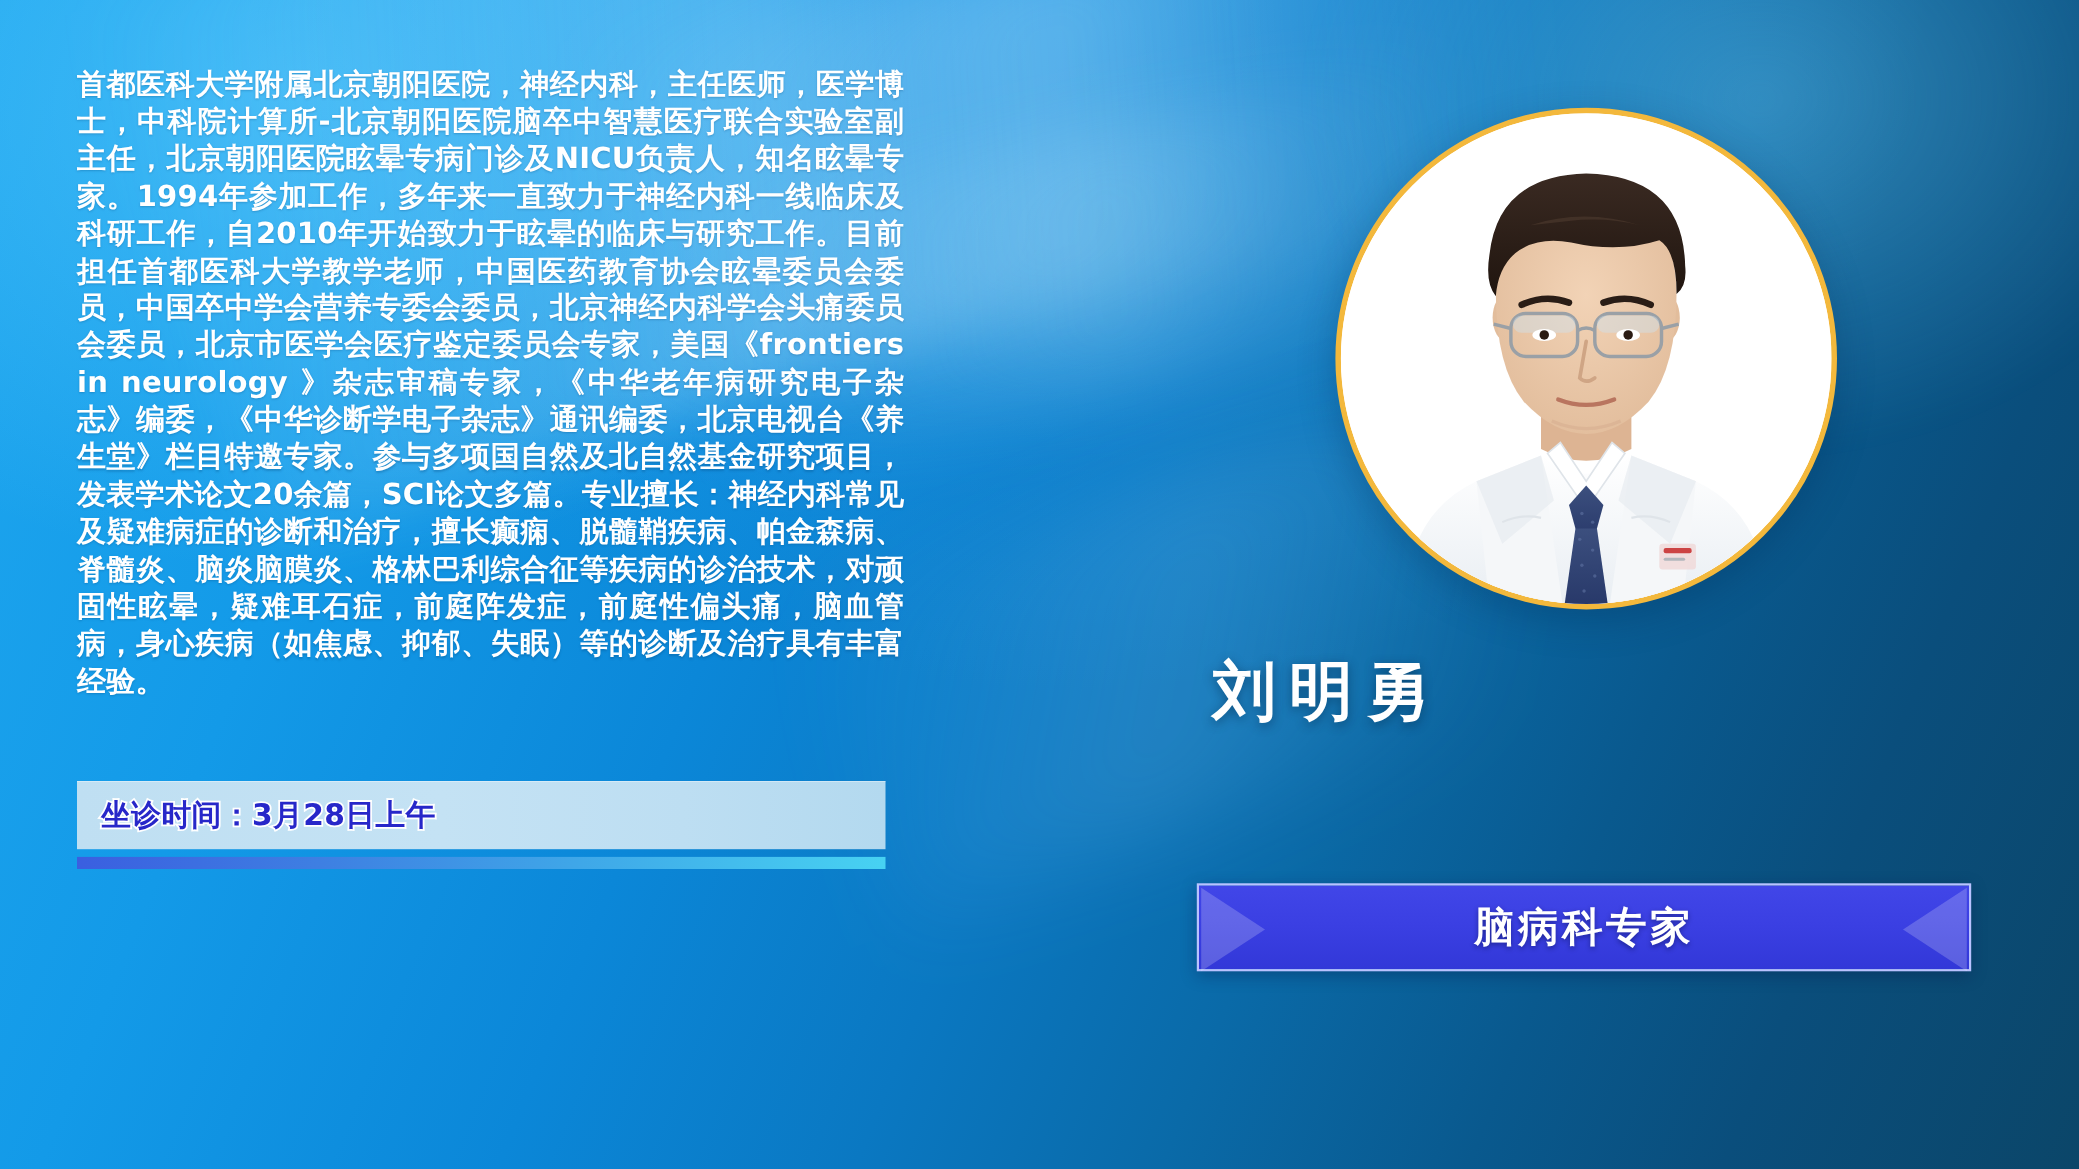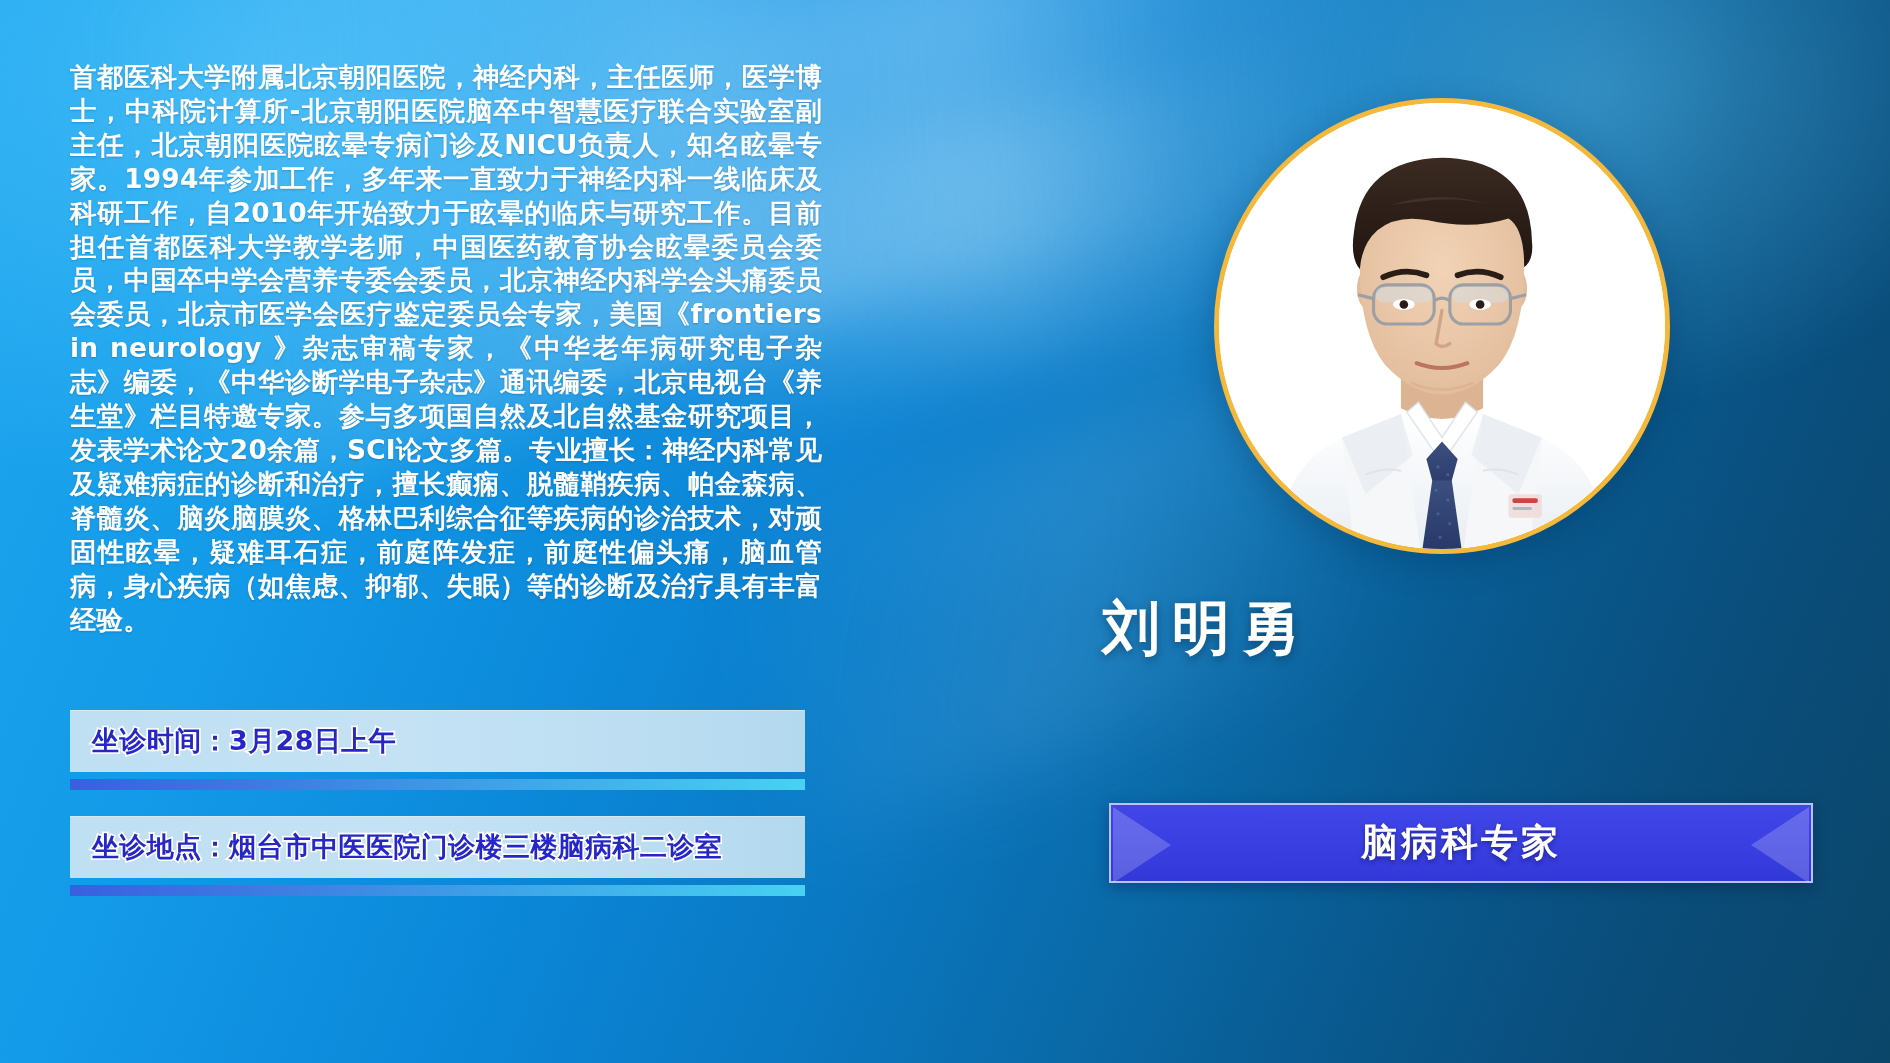--- a/index.html
+++ b/index.html
@@ -113,21 +113,20 @@
   }
 
   .title-banner{
     position:absolute;
     left:1088px; top:803px;
     width:704px; height:80px;
     background:linear-gradient(180deg,#4146e8 0%, #3a3fe2 50%, #3238d8 100%);
     border:2px solid #b9c2ff;
     display:flex; align-items:center; justify-content:center;
     box-shadow:0 4px 14px rgba(0,20,70,.35);
-    margin-left:21px;
   }
   .title-banner .chev{
     position:absolute; top:2px; width:0; height:0;
     border-top:38px solid transparent;
     border-bottom:38px solid transparent;
   }
   .title-banner .chev-l{
     left:2px;
     border-left:58px solid rgba(255,255,255,.20);
   }
@@ -154,26 +153,20 @@
 
   <div class="bio">首都医科大学附属北京朝阳医院，神经内科，主任医师，医学博士，中科院计算所-北京朝阳医院脑卒中智慧医疗联合实验室副主任，北京朝阳医院眩晕专病门诊及NICU负责人，知名眩晕专家。1994年参加工作，多年来一直致力于神经内科一线临床及科研工作，自2010年开始致力于眩晕的临床与研究工作。目前担任首都医科大学教学老师，中国医药教育协会眩晕委员会委员，中国卒中学会营养专委会委员，北京神经内科学会头痛委员会委员，北京市医学会医疗鉴定委员会专家，美国《frontiers in neurology 》杂志审稿专家，《中华老年病研究电子杂志》编委，《中华诊断学电子杂志》通讯编委，北京电视台《养生堂》栏目特邀专家。参与多项国自然及北自然基金研究项目，发表学术论文20余篇，SCI论文多篇。专业擅长：神经内科常见及疑难病症的诊断和治疗，擅长癫痫、脱髓鞘疾病、帕金森病、脊髓炎、脑炎脑膜炎、格林巴利综合征等疾病的诊治技术，对顽固性眩晕，疑难耳石症，前庭阵发症，前庭性偏头痛，脑血管病，身心疾病（如焦虑、抑郁、失眠）等的诊断及治疗具有丰富经验。</div>
 
   <div class="info-block time">
     <div class="info-panel">
       <span class="info-text">坐诊时间：3月28日上午</span>
     </div>
     <div class="info-underbar"></div>
   </div>
 
-  <div class="info-block place">
-    <div class="info-panel">
-      <span class="info-text">坐诊地点：烟台市中医医院门诊楼三楼脑病科二诊室</span>
-    </div>
-    <div class="info-underbar"></div>
-  </div>
 
   <div class="portrait">
     <svg viewBox="0 0 456 456" preserveAspectRatio="xMidYMid slice">
       <defs>
         <linearGradient id="coatG" x1="0" y1="0" x2="0" y2="1">
           <stop offset="0%" stop-color="#ffffff"></stop>
           <stop offset="100%" stop-color="#e9eef3"></stop>
         </linearGradient>
         <linearGradient id="tieG" x1="0" y1="0" x2="0" y2="1">
           <stop offset="0%" stop-color="#3c4f7e"></stop>

